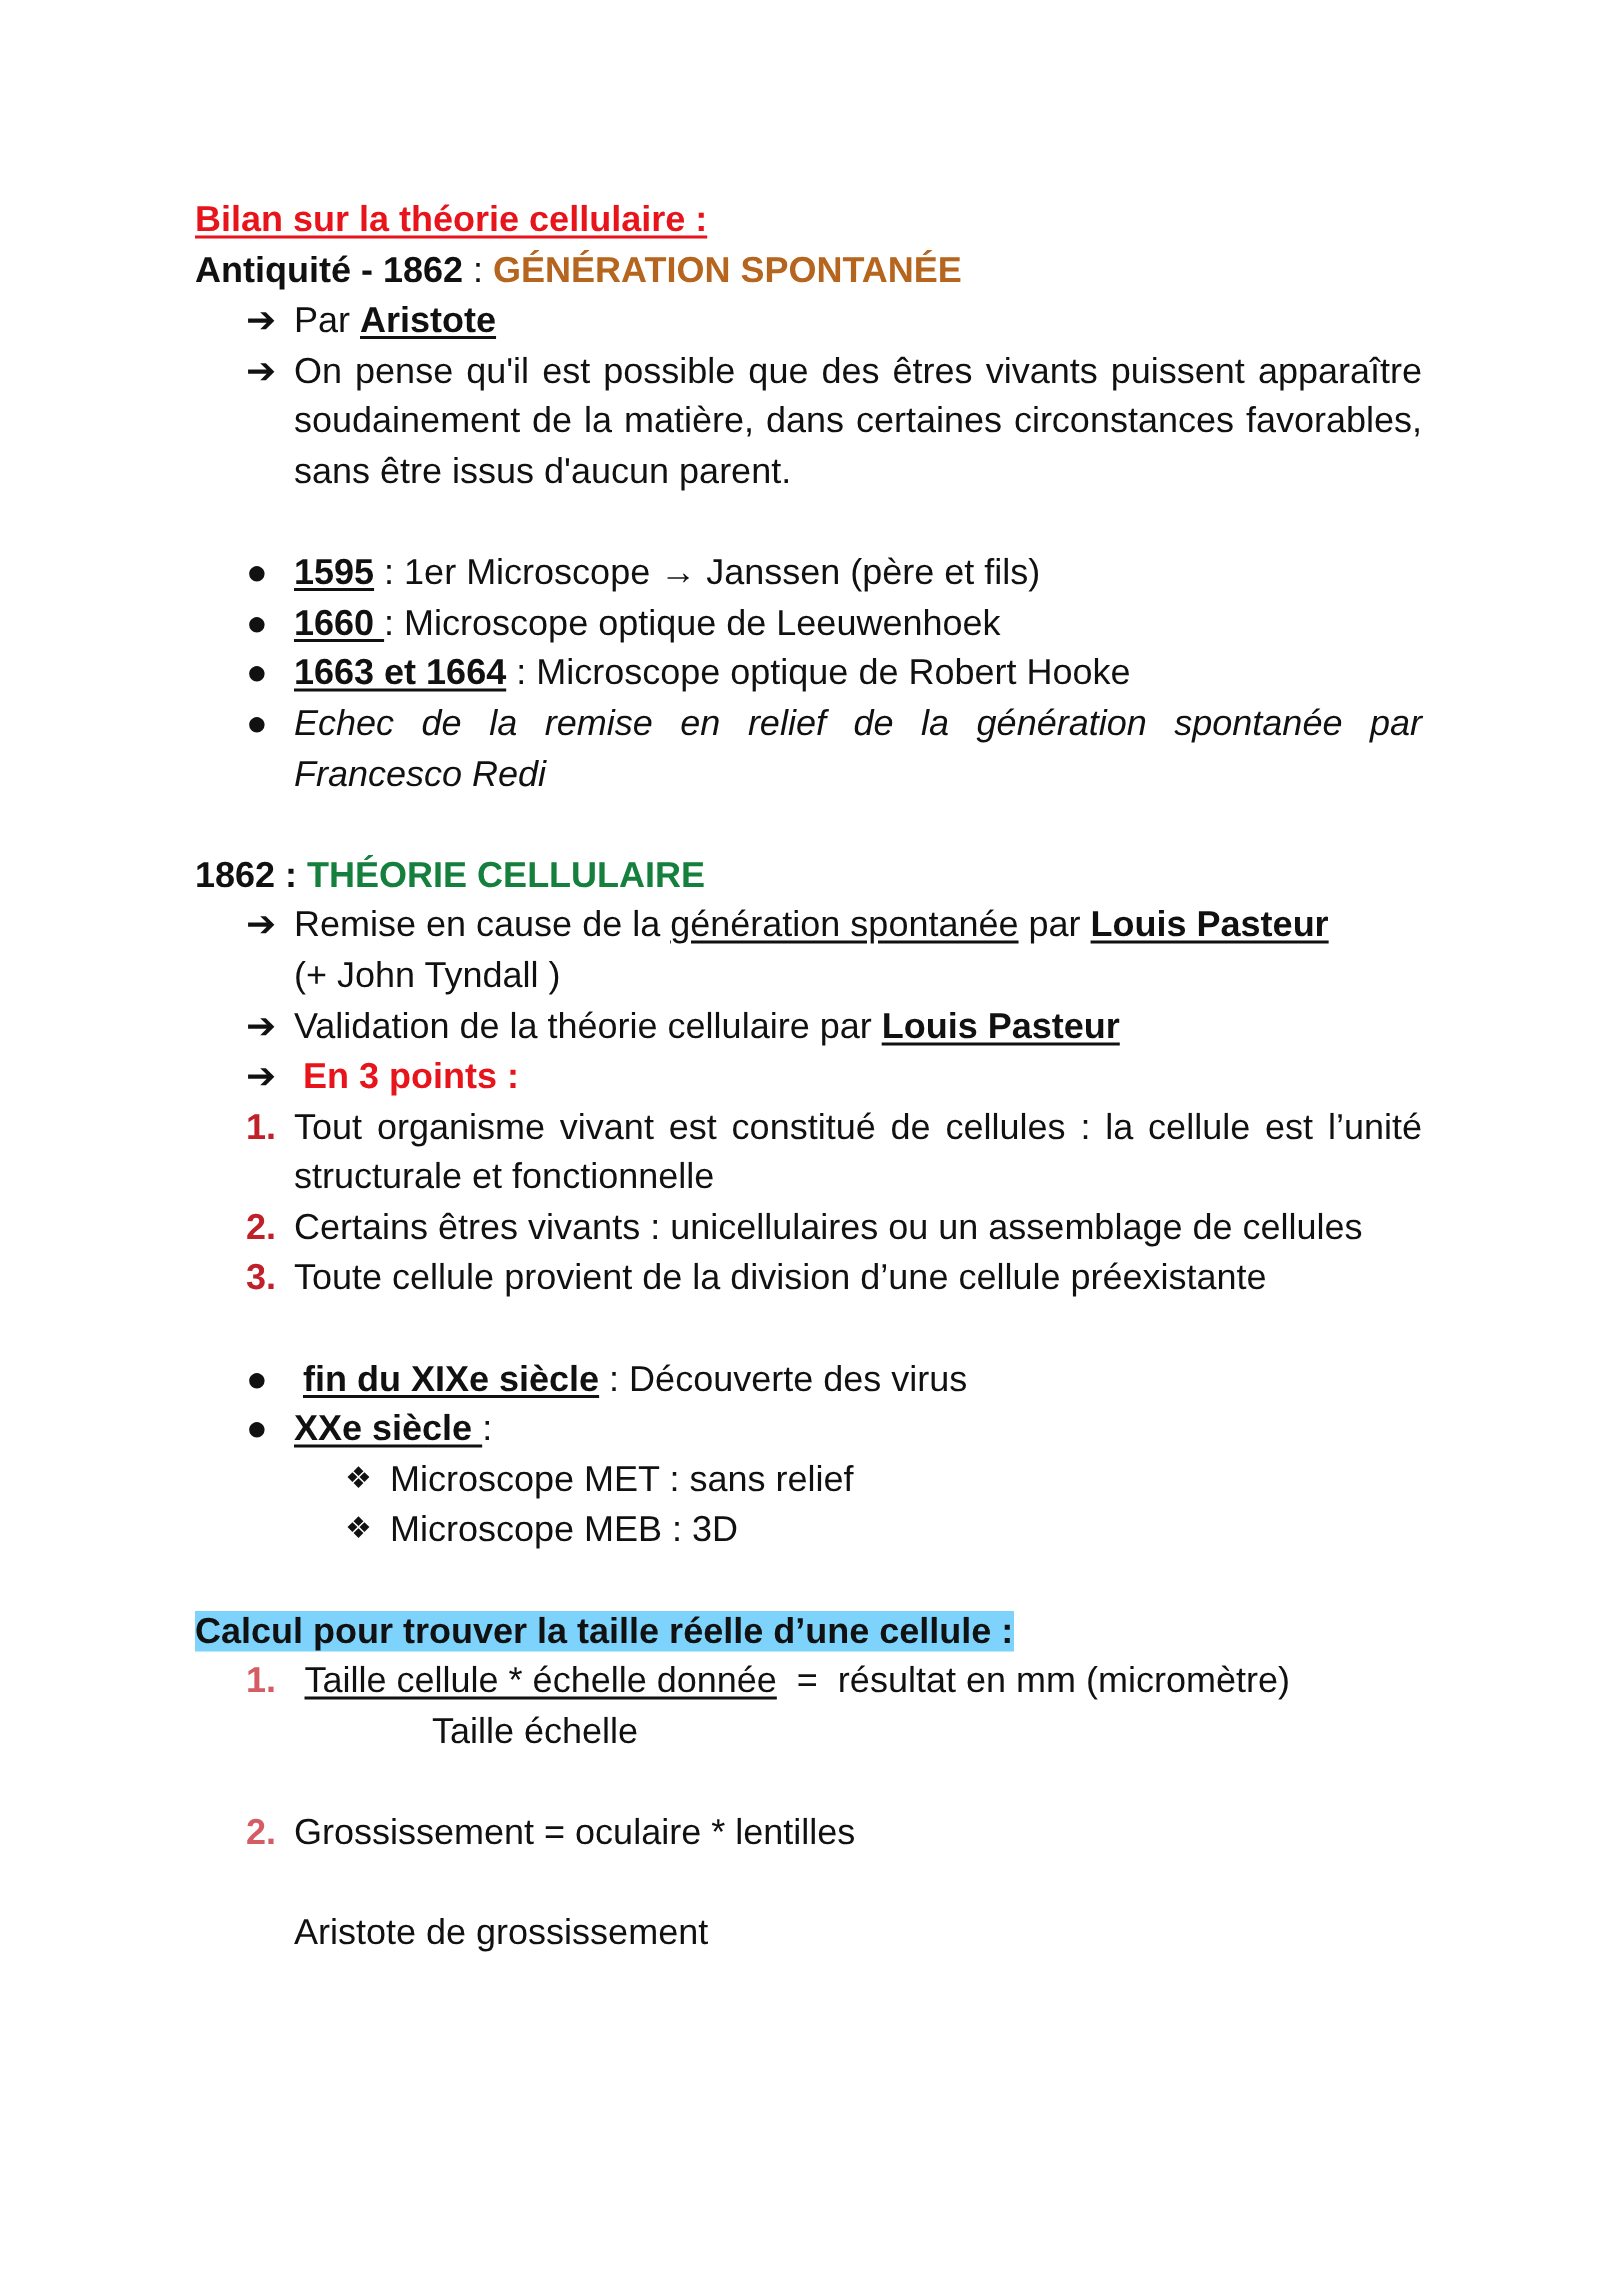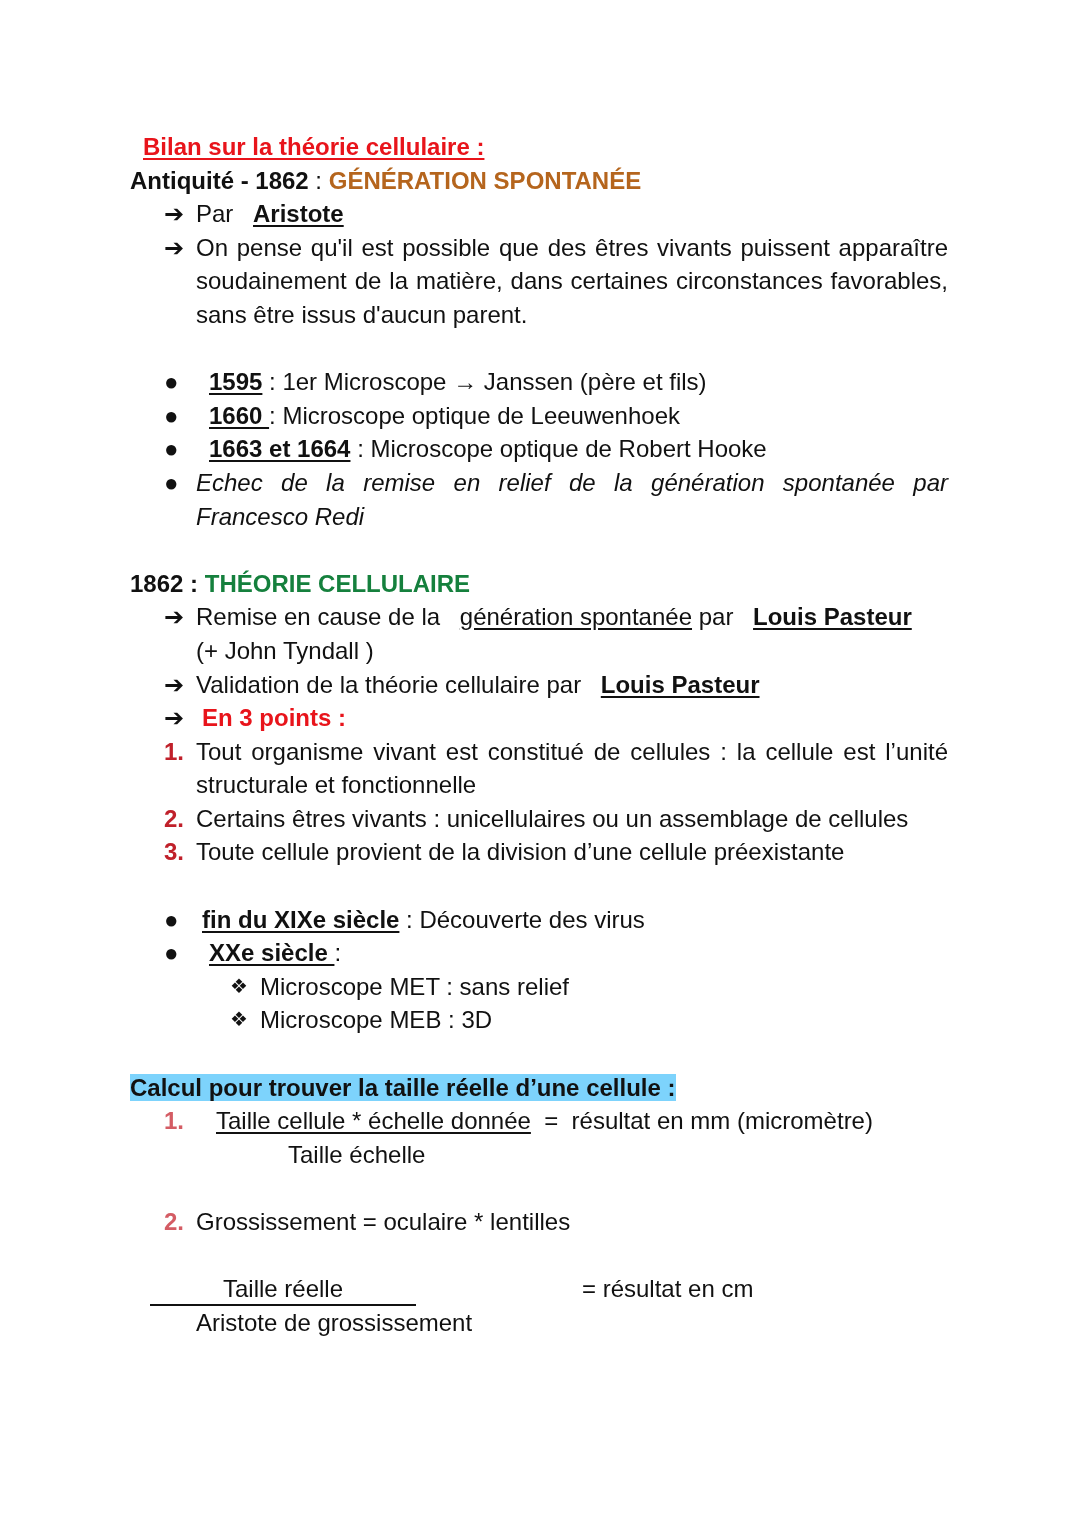--- a/index.html
+++ b/index.html
@@ -3,21 +3,21 @@
 <meta charset="utf-8">
 <style>
   html, body { margin: 0; padding: 0; background: #ffffff; }
   body {
     width: 1080px; height: 1525px; position: relative; overflow: hidden;
     font-family: "Liberation Sans", sans-serif; color: #111111;
   }
   .page { position: absolute; left: 130px; top: 130px; width: 818px; }
   .line { font-size: 24px; line-height: 33.6px; }
   .b { font-weight: bold; }
-  .u { text-decoration: underline; text-underline-offset: 3px; margin-left: 13px; }
+  .u { text-decoration: underline; text-underline-offset: 3px; }
   .i { font-style: italic; }
   .red { color: #e8141b; }
   .orange { color: #b5651d; }
   .green { color: #15803d; }
   .numred { color: #c0202a; font-weight: bold; }
   .numpink { color: #d45c64; font-weight: bold; }
   .hl { background: #7dd3fc; }
   .item { position: relative; padding-left: 66px; text-align: justify; }
   .marker { position: absolute; left: 34px; top: 0; }
   .sub { position: relative; padding-left: 130px; }
@@ -135,19 +135,15 @@
 
   <div class="gap"></div>
 
   <div class="line item">
     <span class="marker numpink">2.</span>
     <span>Grossissement = oculaire * lentilles</span>
   </div>
 
   <div class="gap"></div>
 
-  <div class="line frac-num">
-    <span class="num-line">Taille réelle</span>
-    <span class="right-eq">= résultat en cm</span>
-  </div>
   <div class="line frac-den">Aristote de grossissement</div>
 
 </div>
 
 </body></html>

